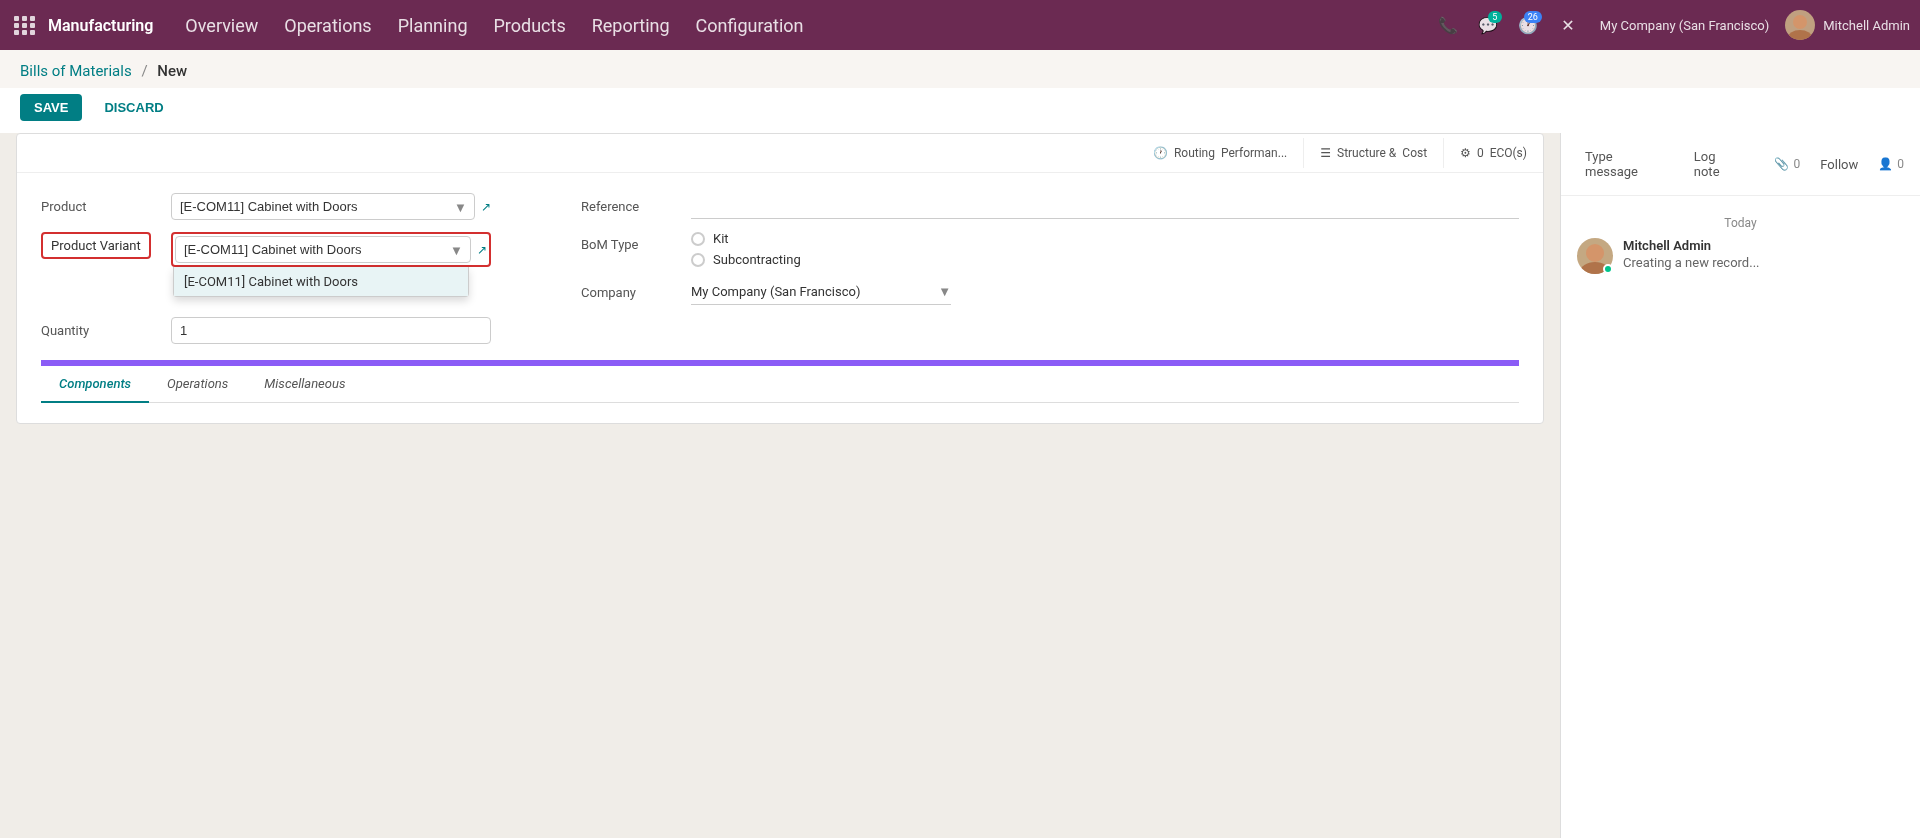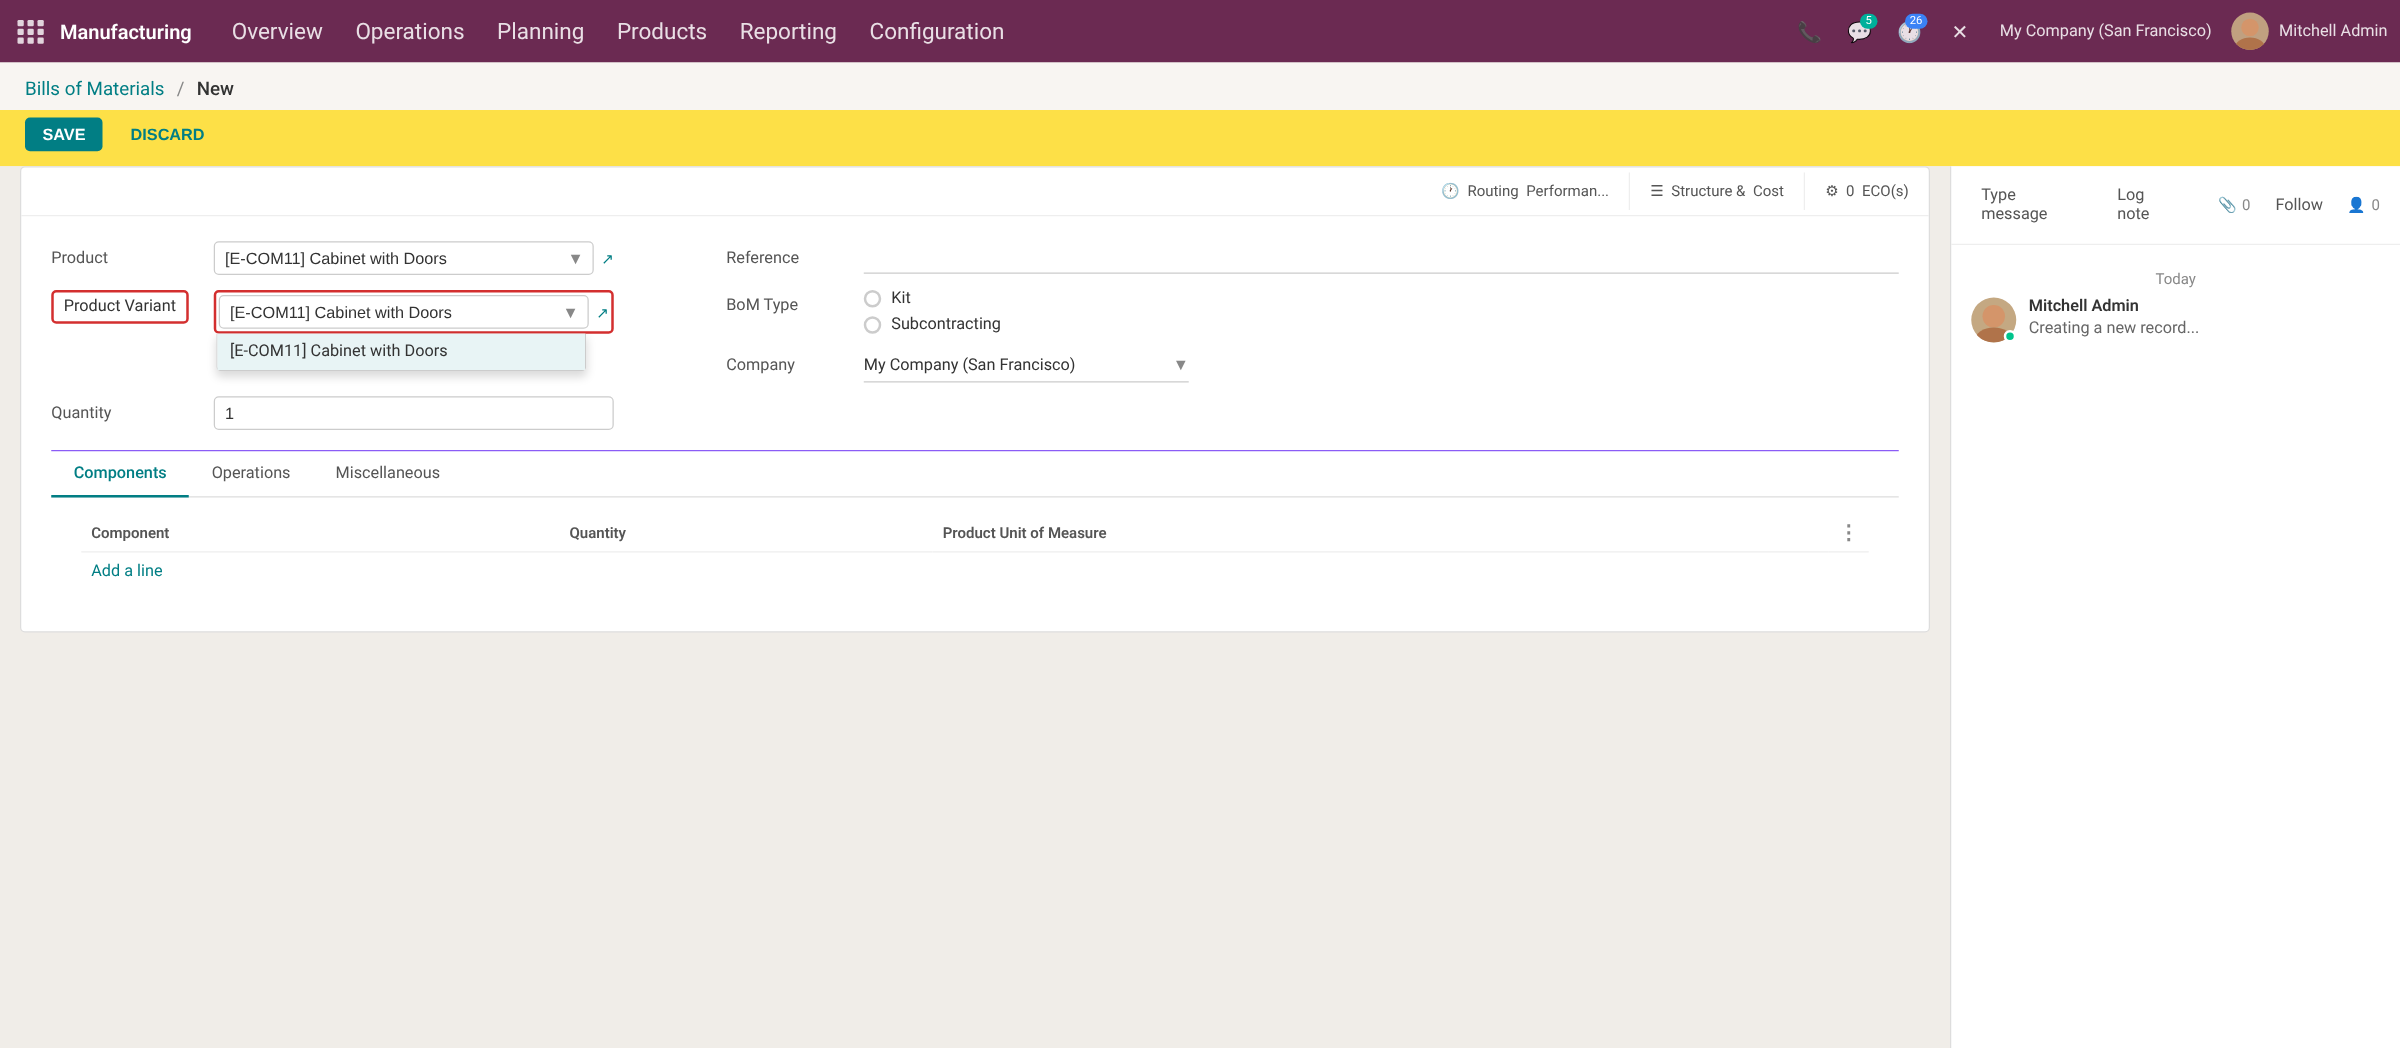--- a/index.html
+++ b/index.html
@@ -120,21 +120,21 @@
     .breadcrumb {
       font-size: 15px;
       color: #555;
     }
     .breadcrumb a { color: #017e84; text-decoration: none; }
     .breadcrumb-sep { margin: 0 6px; color: #888; }
     .breadcrumb-current { color: #333; font-weight: 500; }
 
     
     .action-bar {
-      background: #fde047;
+      background: #ffffff;
       padding: 6px 20px 12px;
       display: flex;
       gap: 8px;
     }
     .btn-save {
       background: #017e84;
       color: white;
       border: none;
       padding: 6px 14px;
       border-radius: 4px;
@@ -359,22 +359,23 @@
     
     .form-two-col {
       display: flex;
       gap: 20px;
     }
     .form-col-left { flex: 1; max-width: 520px; }
     .form-col-right { flex: 1; }
 
     
     .tabs-section {
-      border-top: 1px solid #8b5cf6;
+      border-top: 6px solid #8b5cf6;
       margin-top: 4px;
+      font-style: italic;
     }
     .tabs-bar {
       display: flex;
       border-bottom: 1px solid #ddd;
     }
     .tab-item {
       padding: 10px 18px;
       font-size: 13px;
       color: #555;
       cursor: pointer;
@@ -687,41 +688,20 @@
         </div>
 
         <div class="tabs-section">
           <div class="tabs-bar">
             <div class="tab-item active">Components</div>
             <div class="tab-item">Operations</div>
             <div class="tab-item">Miscellaneous</div>
           </div>
         </div>
 
-        <div class="table-section">
-          <table class="components-table">
-            <thead>
-              <tr>
-                <th>Component</th>
-                <th>Quantity</th>
-                <th>Product Unit of Measure</th>
-                <th style="width:30px;">
-                  <span class="three-dots">⋮</span>
-                </th>
-              </tr>
-            </thead>
-            <tbody>
-              <tr>
-                <td colspan="4">
-                  <span class="add-line-link">Add a line</span>
-                </td>
-              </tr>
-            </tbody>
-          </table>
-        </div>
       </div>
     </div>
   </div>
 
   <div class="chatter-panel">
     <div class="chatter-header">
       <span class="chatter-action">Type message</span>
       <span class="chatter-action">Log note</span>
       <div class="chatter-spacer"></div>
       <div class="chatter-count">

